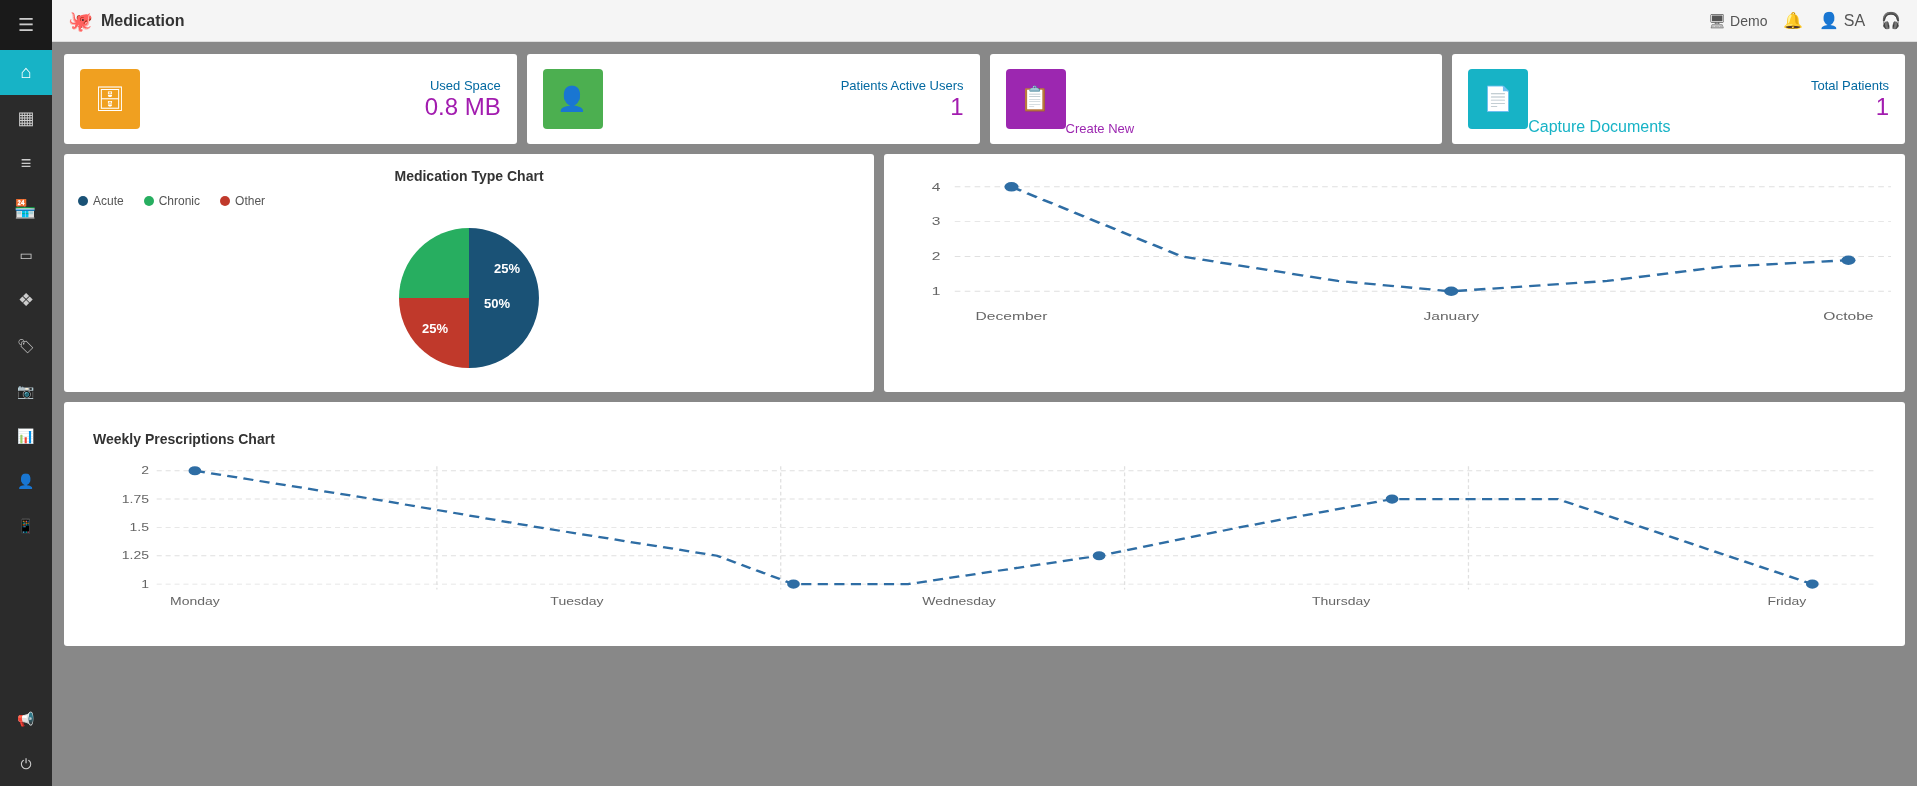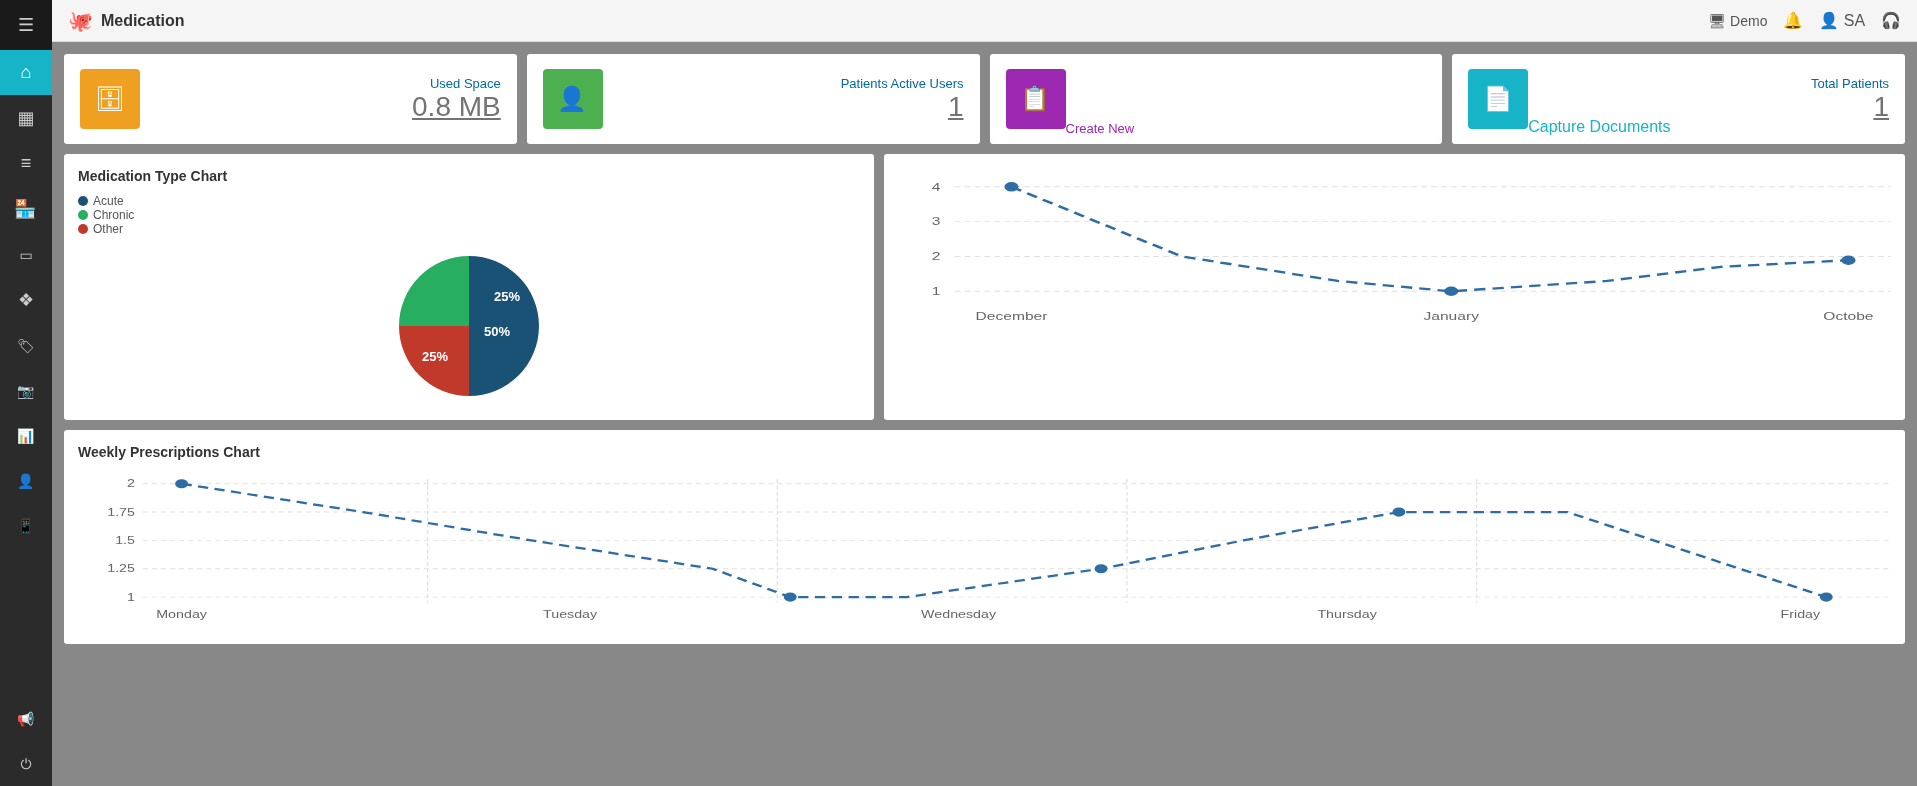--- a/index.html
+++ b/index.html
@@ -135,24 +135,23 @@
 
     .stat-info {
       flex: 1;
       text-align: right;
     }
     .stat-label {
       font-size: 13px;
       color: #0369a1;
     }
     .stat-value {
-      font-size: 28px;
-      color: #737373;
+      font-size: 24px;
+      color: #a21caf;
       font-weight: 300;
-      text-decoration: underline;
     }
     .stat-link {
       position: absolute;
       bottom: 8px;
       left: 76px;
       font-size: 13px;
       color: #9c27b0;
       cursor: pointer;
     }
     .stat-link-teal {
@@ -161,39 +160,40 @@
       left: 76px;
       font-size: 16px;
       color: #17b3c6;
       cursor: pointer;
     }
 
     
     .charts-row {
       display: flex;
       gap: 10px;
+      text-align: center;
     }
     .chart-card {
       background: white;
       border-radius: 3px;
       padding: 14px;
     }
     .chart-card-left { flex: 0 0 44%; }
     .chart-card-right { flex: 1; }
     .chart-title {
       font-size: 14px;
       font-weight: bold;
       color: #333;
       margin-bottom: 10px;
     }
     .chart-legend {
       display: flex;
+      gap: 20px;
       margin-bottom: 10px;
       flex-wrap: wrap;
-      flex-direction: column;
     }
     .legend-item {
       display: flex;
       align-items: center;
       gap: 5px;
       font-size: 12px;
       color: #555;
     }
     .legend-dot {
       width: 10px;
@@ -215,21 +215,21 @@
     
     .line-chart-container {
       height: 160px;
       position: relative;
     }
 
     
     .weekly-chart-card {
       background: white;
       border-radius: 3px;
-      padding: 14px;
+      padding: 29px;
     }
     .weekly-chart-container {
       height: 160px;
       position: relative;
     }
 
     svg text { font-family: Arial, sans-serif; }
   </style>
 </head>
 <body>

